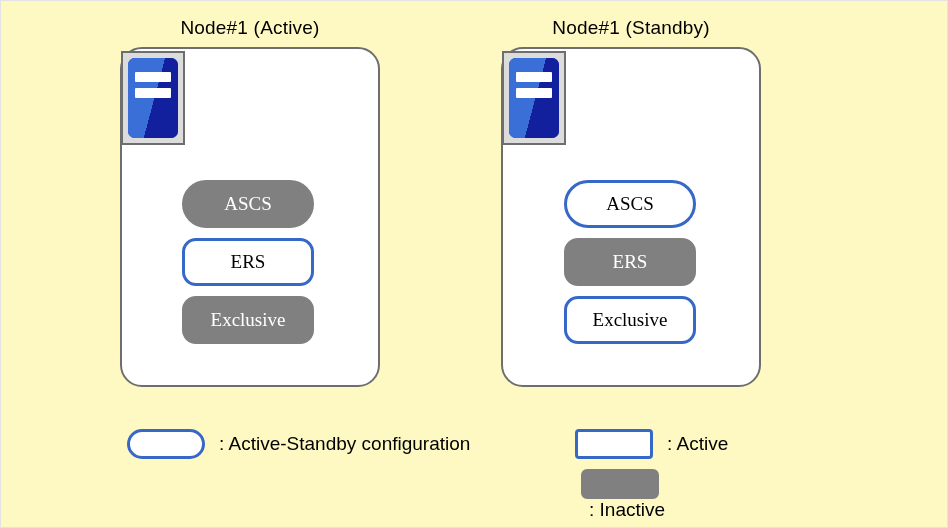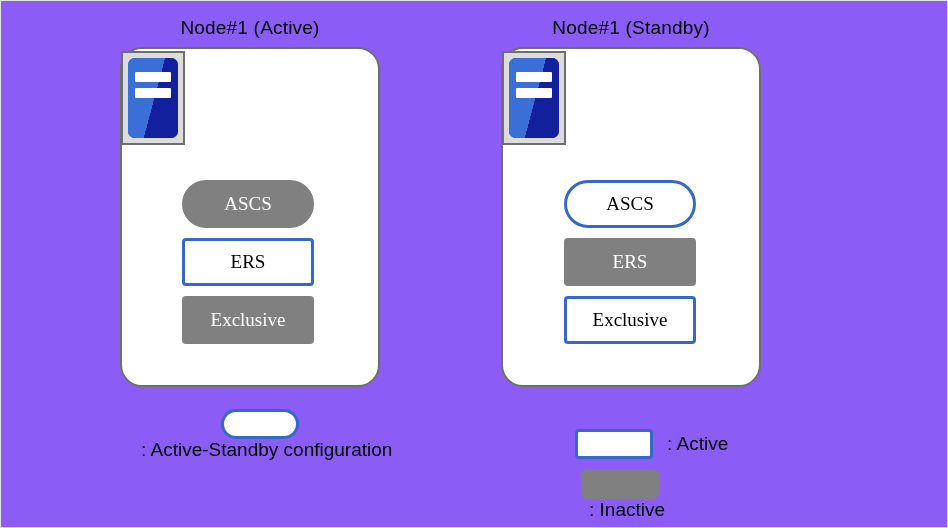--- a/index.html
+++ b/index.html
@@ -7,21 +7,21 @@
     padding: 0;
     background: #ffffff;
   }
   body {
     font-family: "Liberation Sans", sans-serif;
   }
   #canvas {
     position: relative;
     width: 948px;
     height: 528px;
-    background: #8b5cf6;
+    background: #fef9c3;
     border: 1px solid #e3e3e3;
     box-sizing: border-box;
     overflow: hidden;
   }
 
   
   .node-title {
     position: absolute;
     font-size: 19px;
     color: #000000;
@@ -82,21 +82,21 @@
     display: flex;
     align-items: center;
     justify-content: center;
     font-size: 19px;
     box-sizing: border-box;
     width: 132px;
     height: 48px;
     font-family: Liberation Serif, serif;
   }
   .svc.pill   { border-radius: 24px; }
-  .svc.rect   { border-radius: 4px;  }
+  .svc.rect   { border-radius: 14px;  }
   .svc.active {
     background: #ffffff;
     border: 3px solid #3668c8;
     color: #000000;
   }
   .svc.inactive {
     background: #808080;
     border: 3px solid #808080;
     color: #ffffff;
   }
@@ -177,21 +177,21 @@
   </div>
 
   <div class="svc rect inactive" style="left:563px; top:237px;">
     <span>ERS</span>
   </div>
 
   <div class="svc rect active" style="left:563px; top:295px;">
     <span>Exclusive</span>
   </div>
 
-  <div class="legend-row" style="left:126px; top:408px;flex-direction:column;">
+  <div class="legend-row" style="left:126px; top:428px;">
     <div class="legend-swatch pill active"></div>
     <div class="legend-label">: Active-Standby configuration</div>
   </div>
 
 
   <div class="legend-row" style="left:574px; top:428px;">
     <div class="legend-swatch rect active"></div>
     <div class="legend-label">: Active</div>
   </div>
 

